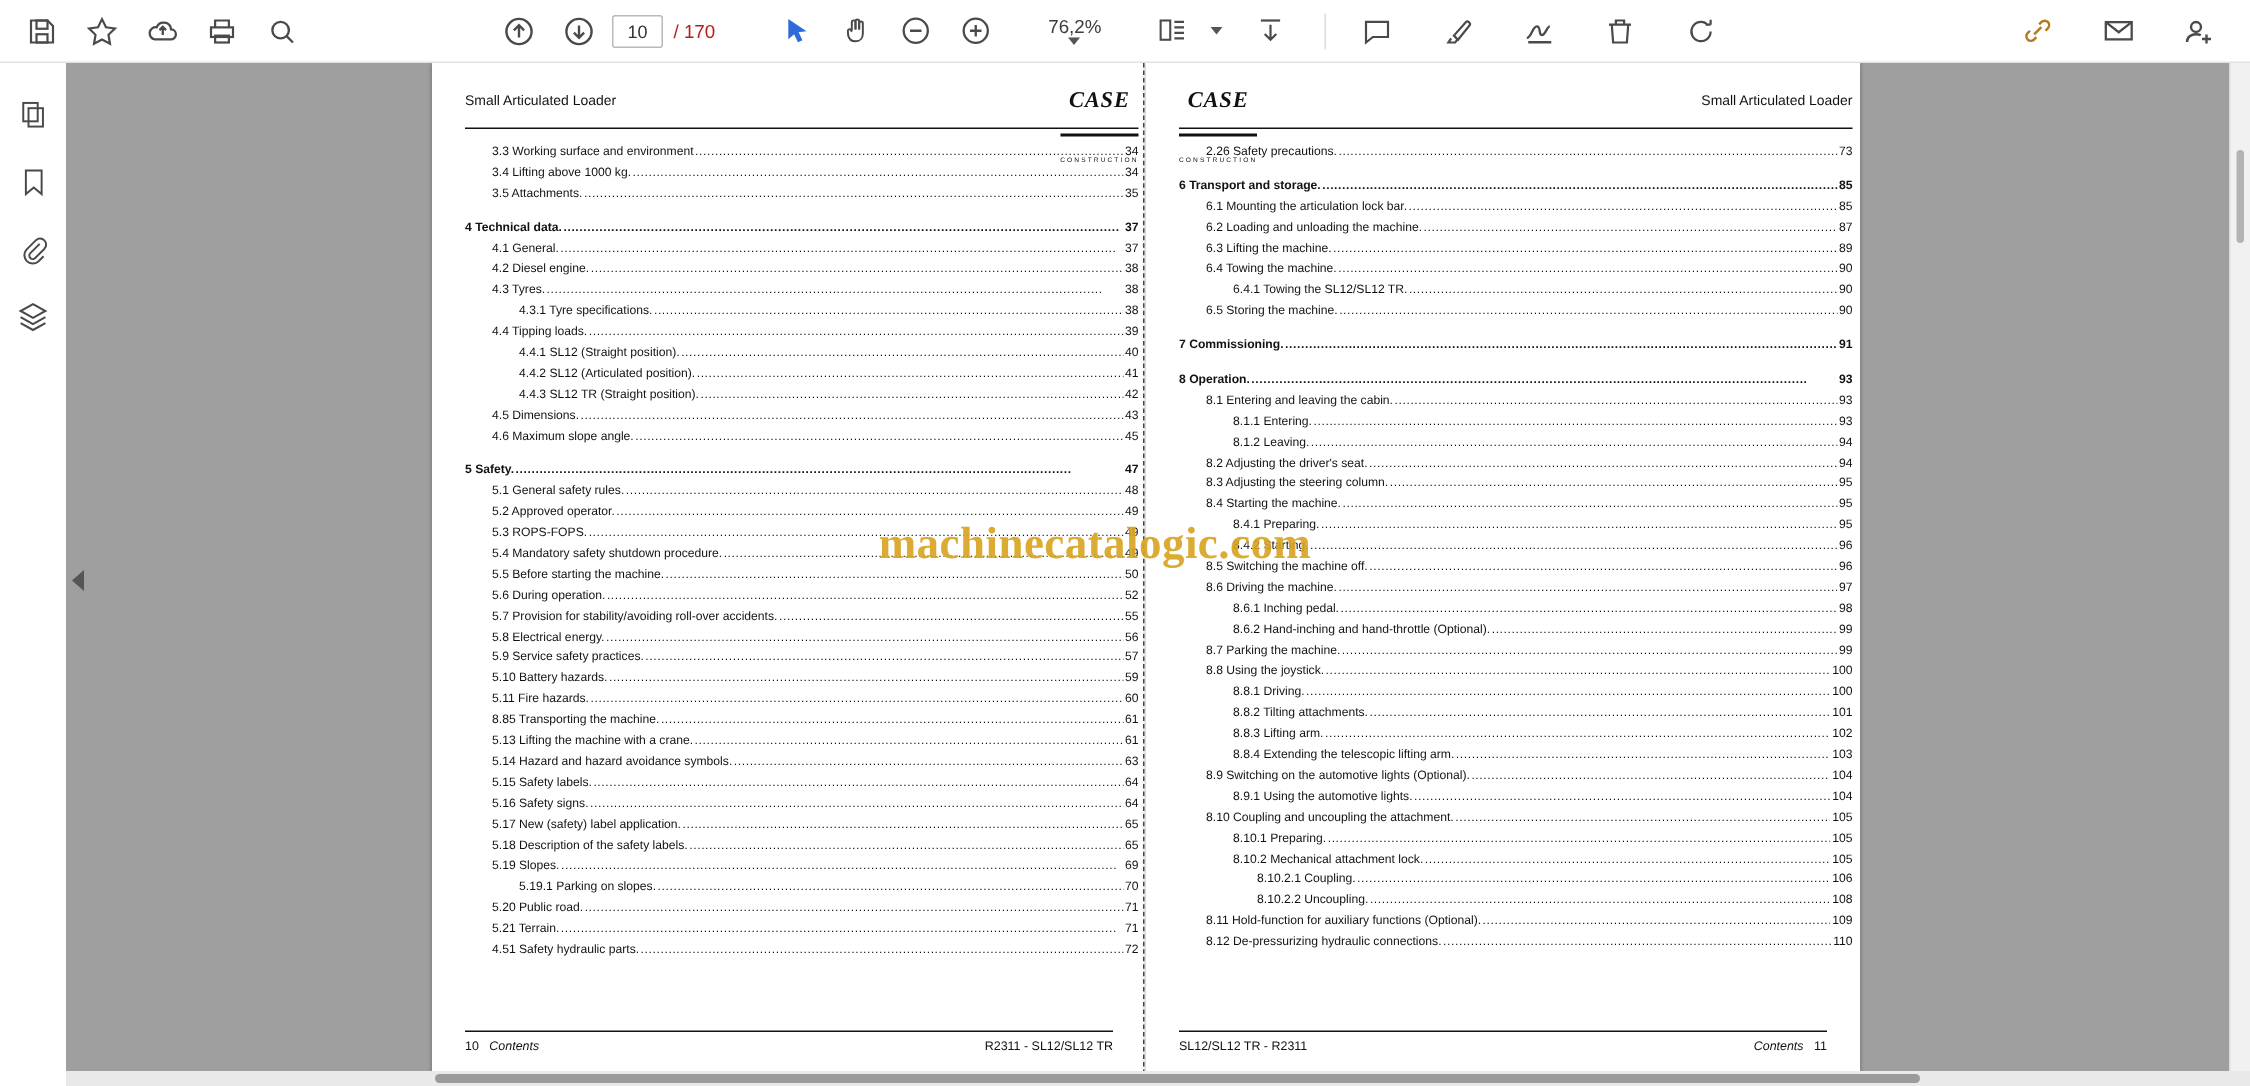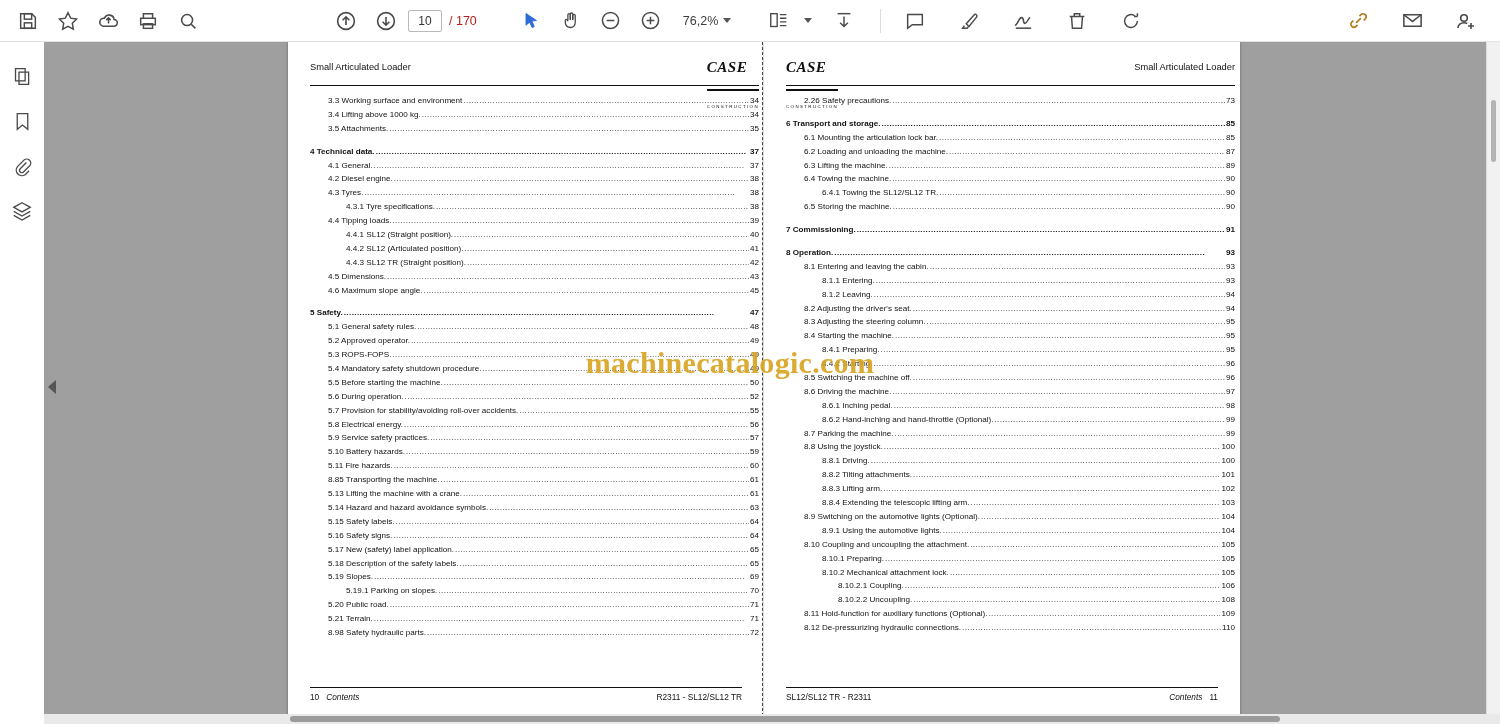--- a/index.html
+++ b/index.html
@@ -88,21 +88,21 @@
 
   .hdr {
     position: relative; height: 26px;
     border-bottom: 1.2px solid #111;
     display: flex; align-items: flex-start;
   }
   .hdr-title {
     font-size: 9.3px; color: #111; padding-top: 2px;
   }
   .logo {
-    display: flex; flex-direction: column; 
+    display: flex; flex-direction: column; align-items: center;
     line-height: 1;
     gap: 13px;
   }
   .logo-word {
     font-family: "Liberation Serif", serif;
     font-weight: bold; font-style: italic;
     font-size: 15px; letter-spacing: 0.5px; color: #111;
   }
   .logo-sub {
     font-size: 4.4px; letter-spacing: 1.4px; color: #111; margin-top: 1px;
@@ -262,21 +262,21 @@
         <circle cx="12" cy="12" r="8.4"></circle>
           <path d="M8 12h8"></path>
       </svg>
     </div>
     <div class="tb-btn" title="Zoom in">
       <svg width="23" height="23" viewBox="0 0 24 24" fill="none" stroke="currentColor" stroke-width="1.6">
         <circle cx="12" cy="12" r="8.4"></circle>
           <path d="M8 12h8M12 8v8"></path>
       </svg>
     </div>
-    <div style="display:flex;align-items:center;cursor:pointer;margin-left:6px;">
+    <div style="display:flex;align-items:center;cursor:pointer;margin-left:22px;flex-direction:column;">
       <span class="zoom-val">76,2%</span>
       <span class="caret"></span>
     </div>
   </div>
 
   <div class="tb-group" style="margin-left:28px;">
     <div style="display:flex;align-items:center;cursor:pointer;">
       <div class="tb-btn" title="Page layout">
         <svg width="22" height="22" viewBox="0 0 24 24" fill="none" stroke="currentColor" stroke-width="1.5">
           <rect x="3" y="4" width="7" height="14"></rect>
@@ -574,21 +574,21 @@
               <span class="lbl">5.20 Public road.</span>
               <span class="dots">............................................................................................................................................</span>
               <span class="pg">71</span>
             </div>
             <div class="toc-row lvlx ind1">
               <span class="lbl">5.21 Terrain.</span>
               <span class="dots">............................................................................................................................................</span>
               <span class="pg">71</span>
             </div>
             <div class="toc-row lvlx ind1">
-              <span class="lbl">8.98 Safety hydraulic parts.</span>
+              <span class="lbl">4.51 Safety hydraulic parts.</span>
               <span class="dots">............................................................................................................................................</span>
               <span class="pg">72</span>
             </div>
           </div>
         <div class="foot">
           <span>10</span>
           <span class="ital" style="margin-left:7px;">Contents</span>
           <span class="spacer"></span>
           <span>R2311  -  SL12/SL12 TR</span>
         </div>

